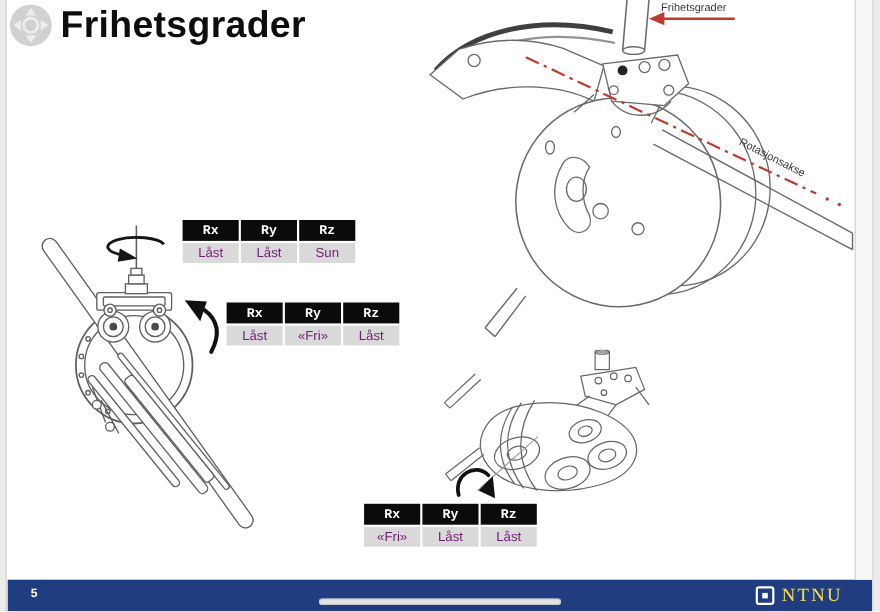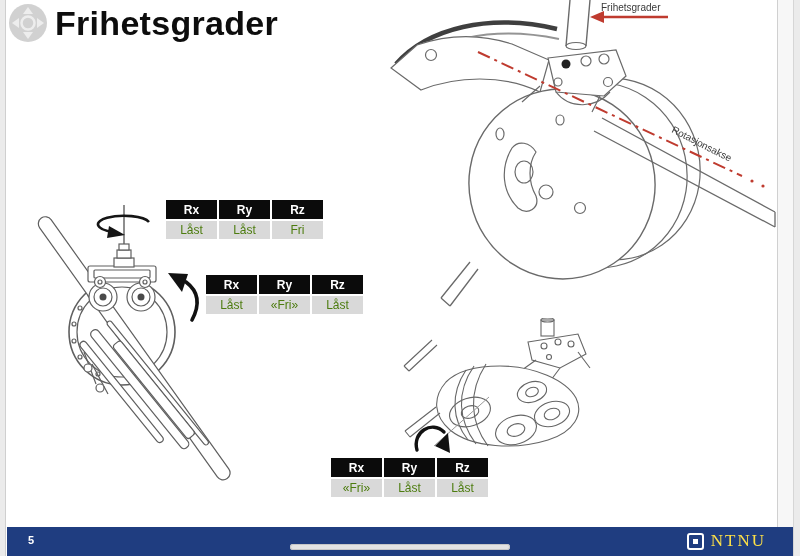--- a/index.html
+++ b/index.html
@@ -28,24 +28,24 @@
     font-size:34px; font-weight:700; color:#0d0d0d; letter-spacing:0.3px;
   }
   
   .ann { position:absolute; font-size:10px; color:#3a3a3a; white-space:nowrap; }
   .ann-oppheng { left:594px; top:2px; }
   .ann-rotasjon { left:668px; top:124px; transform:rotate(27deg); transform-origin:left top; }
   
   .dof-table { position:absolute; border-collapse:separate; border-spacing:2px; }
   .dof-table th {
     background:#0b0b0b; color:#ffffff; font-weight:700; font-size:12px;
-    width:51px; height:19px; text-align:center; padding:0;
+    width:51px; height:19px; text-align:center; padding:0;font-family:Liberation Mono, monospace;
   }
   .dof-table td {
-    background:#d9d9d9; color:#4d7c0f; font-size:12px;
+    background:#d9d9d9; color:#701a75; font-size:12px;
     width:51px; height:18px; text-align:center; padding:0;
   }
   .t1 { left:157px; top:198px; }
   .t2 { left:197px; top:273px; }
   .t3 { left:322px; top:456px; }
   
   .illu { position:absolute; }
   .illu-main   { left:375px; top:0;    width:400px; height:312px; }
   .illu-left   { left:23px;  top:195px; width:235px; height:325px; }
   .illu-bottom { left:391px; top:318px; width:200px; height:150px; }
@@ -251,21 +251,21 @@
           <tr>
         <th>Rx</th>
         <th>Ry</th>
         <th>Rz</th>
       </tr>
         </thead>
       <tbody>
           <tr>
         <td>Låst</td>
         <td>Låst</td>
-        <td>Fri</td>
+        <td>Sun</td>
       </tr>
         </tbody>
     </table>
 
     <table class="dof-table t2">
       <thead>
           <tr>
         <th>Rx</th>
         <th>Ry</th>
         <th>Rz</th>

